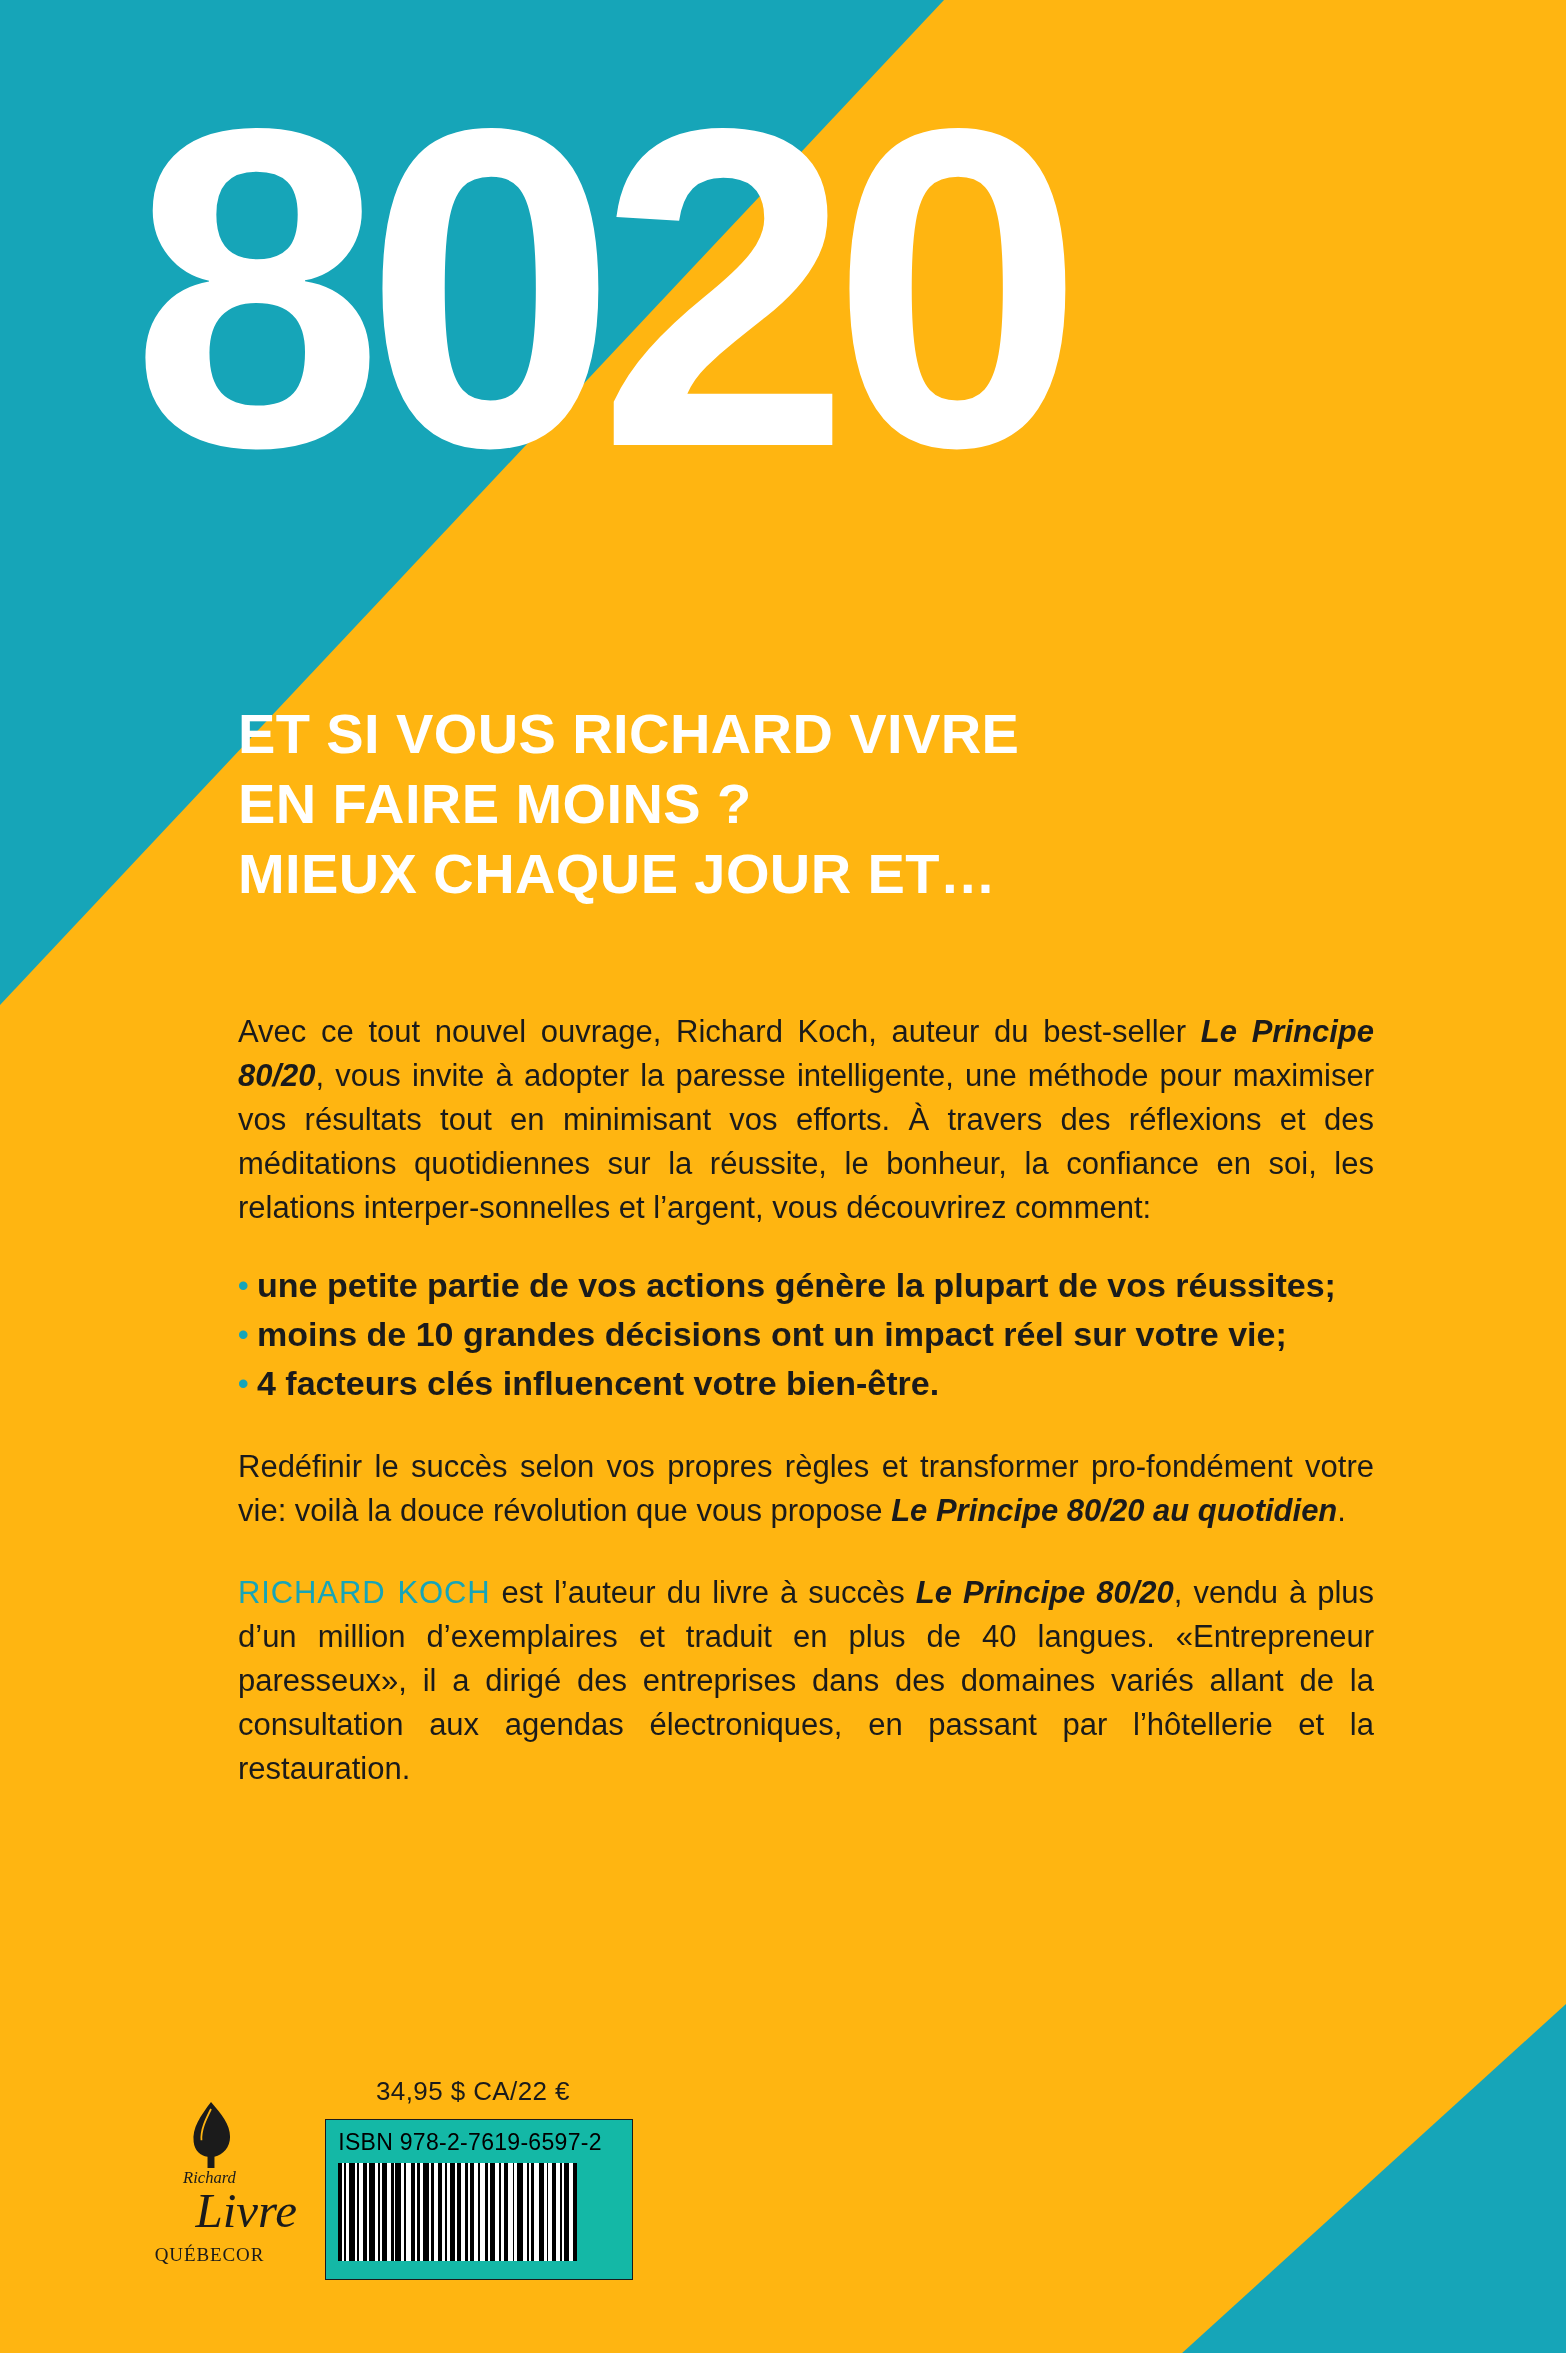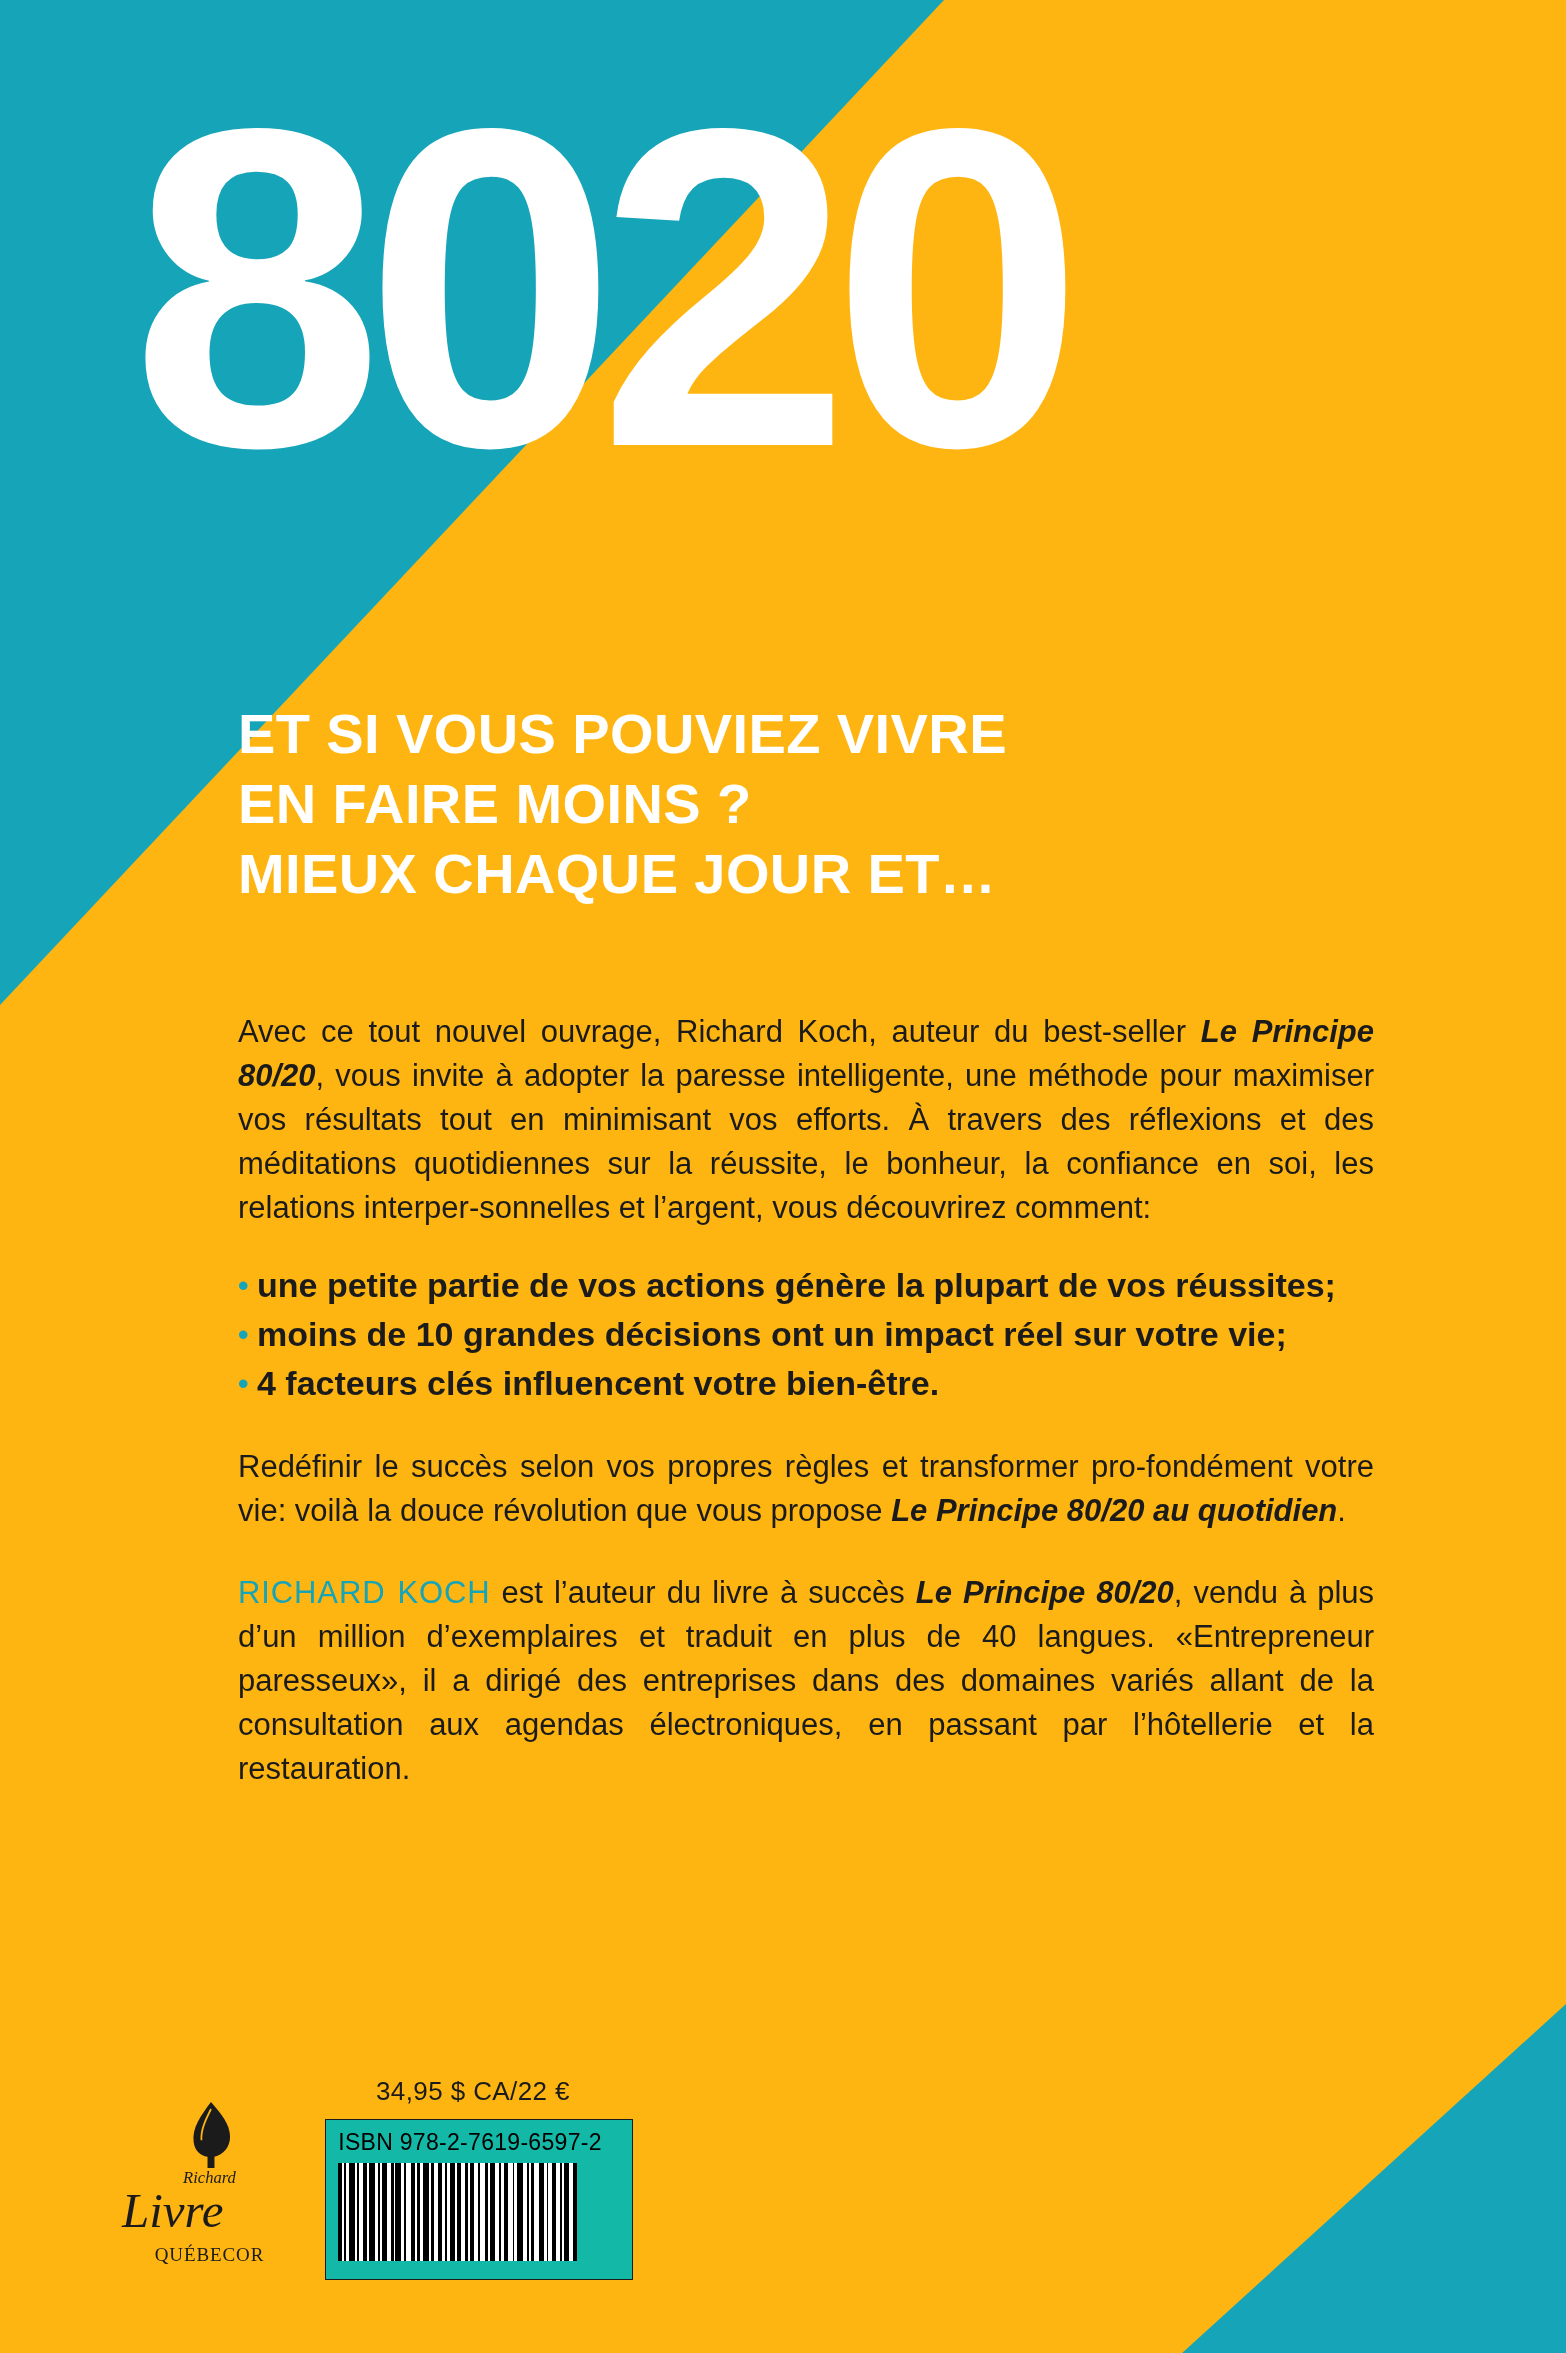--- a/index.html
+++ b/index.html
@@ -152,21 +152,21 @@
     font-family: "Liberation Serif", serif;
     text-align: center;
   }
   .logo .livre {
     position: absolute;
     left: 0; top: 82px;
     width: 175px;
     font-size: 49px;
     font-style: italic;
     font-family: "Liberation Serif", serif;
-    text-align: left;
+    text-align: right;
     line-height: 54px;
   }
   .logo .quebecor {
     position: absolute;
     left: 0; top: 142px;
     width: 175px;
     font-size: 19px;
     font-family: "Liberation Serif", serif;
     letter-spacing: 0.9px;
     text-align: center;
@@ -209,21 +209,21 @@
 <div class="cover">
 
   <div class="teal-top"></div>
   <div class="teal-bottom"></div>
 
   <div class="bignum">
     <span class="n1">80</span><span class="n2">20</span>
   </div>
 
   <div class="headline">
-    <div>ET SI VOUS POUVIEZ VIVRE</div>
+    <div>ET SI VOUS RICHARD VIVRE</div>
     <div>EN FAIRE MOINS ?</div>
     <div>MIEUX CHAQUE JOUR ET…</div>
   </div>
 
   <div class="body-col">
 
     <p class="para"><span>Avec ce tout nouvel ouvrage, Richard Koch, auteur du best-seller </span><em>Le Principe 80/20</em><span>, vous invite à adopter la paresse intelligente, une méthode pour maximiser vos résultats tout en minimisant vos efforts. À travers des réflexions et des méditations quotidiennes sur la réussite, le bonheur, la confiance en soi, les relations interper-sonnelles et l’argent, vous découvrirez comment:</span></p>
 
     <ul class="bullets">
       <li>une petite partie de vos actions génère la plupart de vos réussites;</li>

